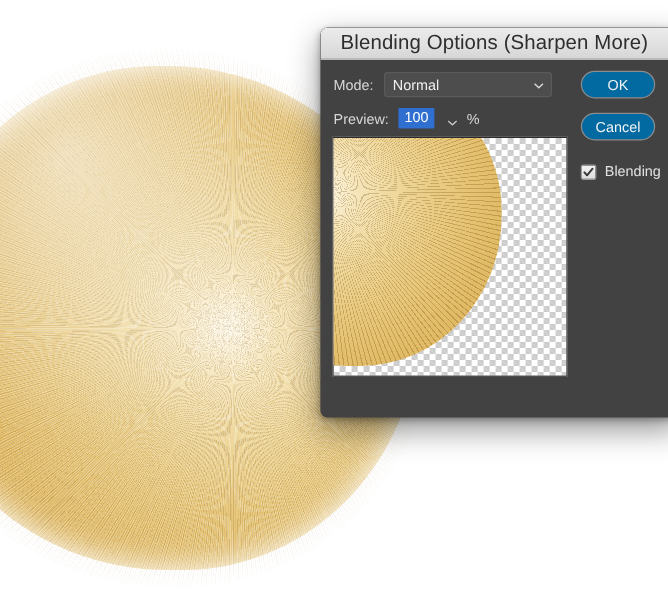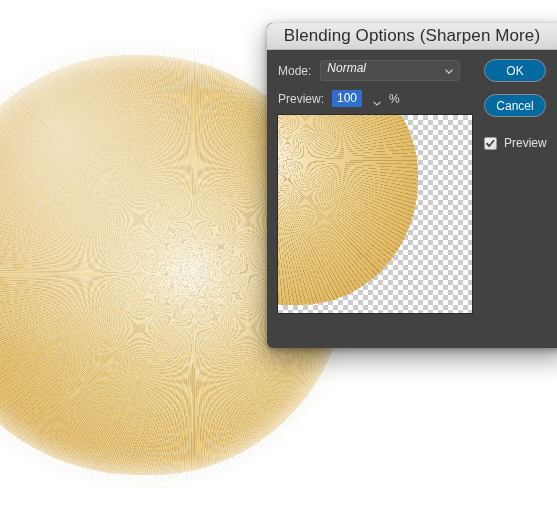--- a/index.html
+++ b/index.html
@@ -140,24 +140,24 @@
     color: #d8d8d8;
   }
   .select-box {
     margin-left: 9px;
     width: 140px;
     height: 21px;
     background: #4d4d4d;
     border: 1px solid #5a5a5a;
     border-radius: 3px;
     display: flex;
+    align-items: center;
     padding: 0 6px;
     box-sizing: border-box;
     position: relative;
-    font-style: italic;
   }
   .select-value {
     font-size: 12px;
     color: #f0f0f0;
   }
   .chev {
     position: absolute;
     right: 7px;
     top: 50%;
     width: 8px;
@@ -364,17 +364,17 @@
 
     <div class="btn" id="btn-ok">OK</div>
     <div class="btn" id="btn-cancel">Cancel</div>
 
     <div class="preview-check-row">
       <span class="checkbox">
         <svg viewBox="0 0 12 12" width="11" height="11">
           <path d="M2.2 6.2 L4.6 8.8 L9.6 2.8" fill="none" stroke="#3a3a3a" stroke-width="1.8" stroke-linecap="round" stroke-linejoin="round"></path>
         </svg>
       </span>
-      <span class="check-label">Preview</span>
+      <span class="check-label">Blending</span>
     </div>
 
   </div>
 </div>
 
 </body></html>

